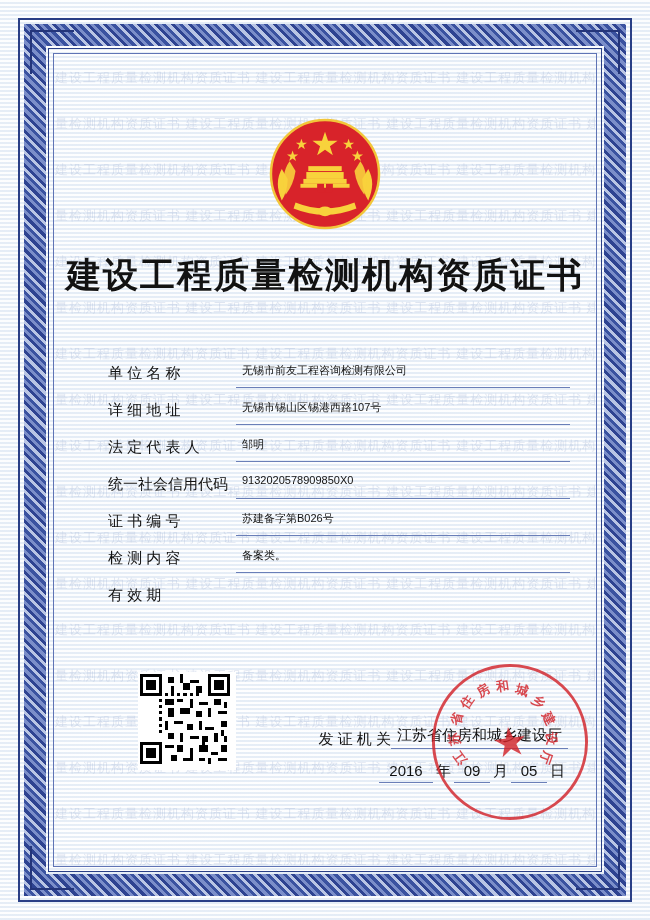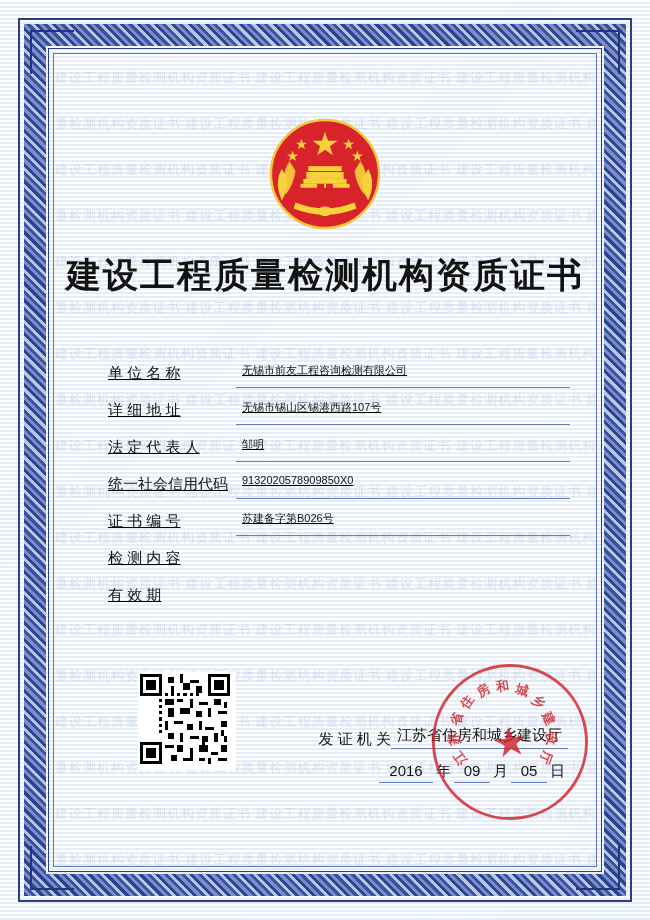--- a/index.html
+++ b/index.html
@@ -132,21 +132,20 @@
     color: #121212;
     font-family: "Liberation Sans", sans-serif;
   }
 
   
   .fields {
     position: absolute;
     left: 108px;
     right: 80px;
     top: 352px;
-    text-decoration: underline;
   }
   .field-row {
     display: flex;
     align-items: flex-end;
     height: 36px;
     margin-bottom: 1px;
   }
   .field-label {
     width: 128px;
     flex: 0 0 128px;
@@ -353,20 +352,21 @@
       <div class="field-value">9132020578909850X0</div>
     </div>
 
     <div class="field-row">
       <div class="field-label spaced">证 书 编 号</div>
       <div class="field-value">苏建备字第B026号</div>
     </div>
 
     <div class="field-row">
       <div class="field-label spaced">检 测 内 容</div>
+      <div class="field-value">备案类。</div>
     </div>
 
     <div class="field-row">
       <div class="field-label spaced">有 效 期</div>
     </div>
 
   </div>
 
   <div class="qr">
     <svg viewBox="0 0 29 29" width="90" height="90" shape-rendering="crispEdges" aria-hidden="true">

